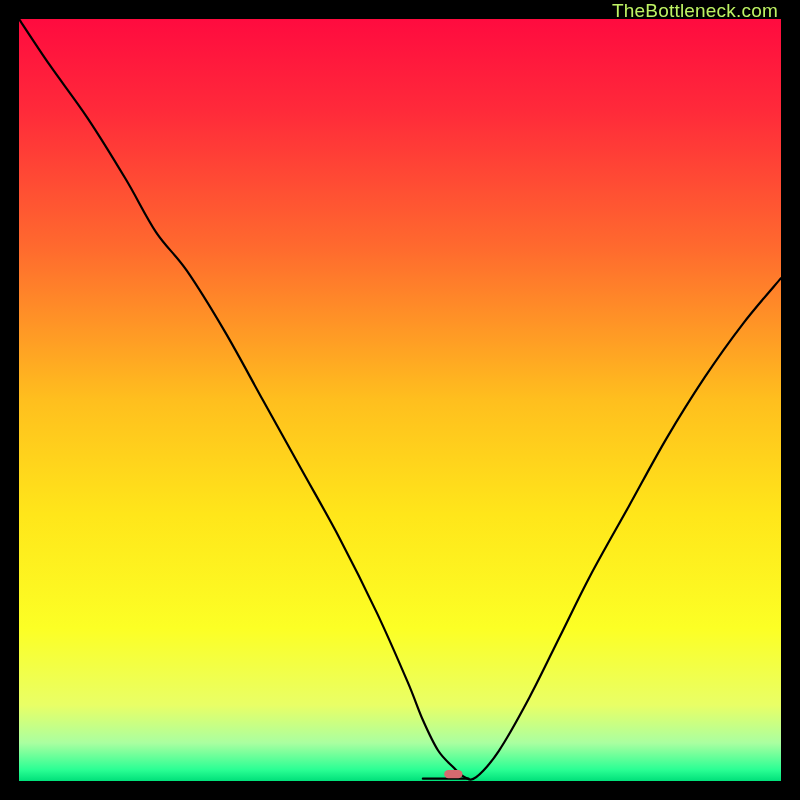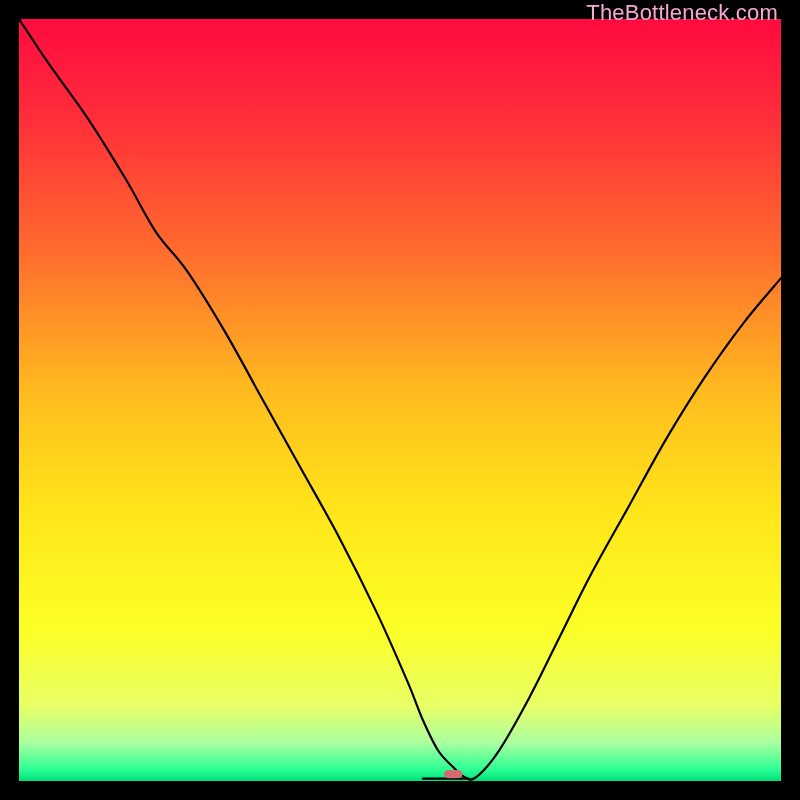--- a/index.html
+++ b/index.html
@@ -23,23 +23,23 @@
     left: 0;
     top: 0;
     width: 762px;
     height: 762px;
   }
   .watermark {
     position: absolute;
     top: 0px;
     right: 22px;
     font-family: Arial, Helvetica, sans-serif;
-    font-size: 22px;
+    font-size: 19px;
     font-weight: 400;
-    color: #f9a8d4;
+    color: #bef264;
     letter-spacing: 0.2px;
     user-select: none;
   }
 </style>
 </head>
 <body>
 
 <div class="frame">
   <svg class="plot" viewBox="0 0 762 762" preserveAspectRatio="none">
     <defs>

